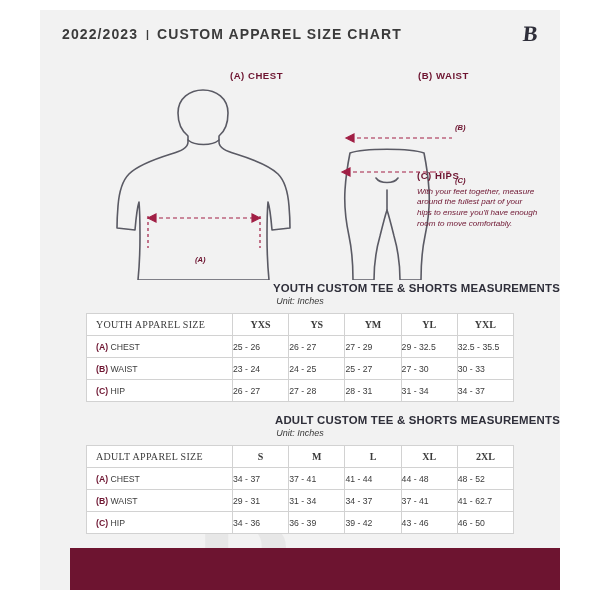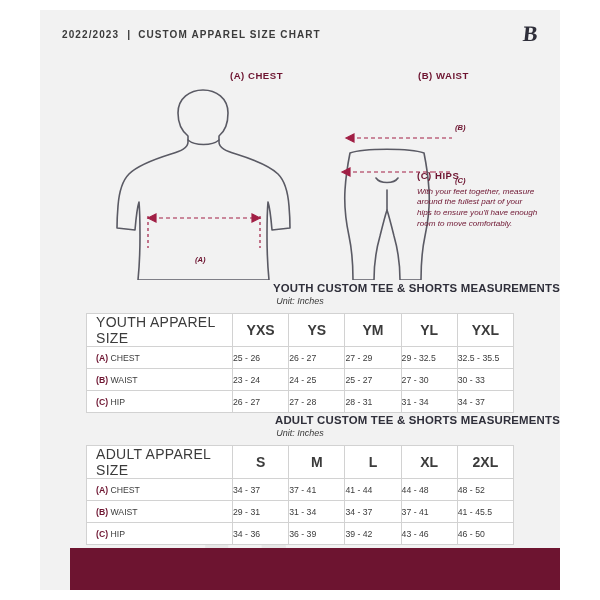--- a/index.html
+++ b/index.html
@@ -55,21 +55,21 @@
     left: 0;
     top: 0;
     width: 520px;
     height: 48px;
     display: flex;
     align-items: center;
     padding: 0 22px;
     box-sizing: border-box;
   }
   .hdr-title {
-    font-size: 10px;
+    font-size: 14px;
     font-weight: 700;
     letter-spacing: 1.1px;
     color: #3b3b3b;
     white-space: nowrap;
   }
   .hdr-sep {
     color: #3b3b3b;
     font-size: 10.5px;
     font-weight: 700;
     margin: 0 8px;
@@ -163,21 +163,22 @@
     color: #3b3b3b;
     padding: 0;
   }
   th.rowhead, td.rowhead {
     text-align: left;
     padding-left: 9px;
     width: 136px;
   }
   th {
     font-weight: 700;
-    font-size: 14px;
+    font-size: 10px;
+    font-family: Liberation Serif, serif;
   }
   th.rowhead { font-weight: 400; letter-spacing: 0.3px; }
   .mk { color: #6d1430; font-weight: 700; }
   .rl { font-weight: 400; color: #3b3b3b; }
 
   #youth-section { top: 272px; }
   #adult-section { top: 404px; }
 </style>
 </head>
 <body>
@@ -345,21 +346,21 @@
             <td>41 - 44</td>
             <td>44 - 48</td>
             <td>48 - 52</td>
           </tr>
           <tr>
             <td class="rowhead"><span class="mk">(B)</span> <span class="rl">WAIST</span></td>
             <td>29 - 31</td>
             <td>31 - 34</td>
             <td>34 - 37</td>
             <td>37 - 41</td>
-            <td>41 - 45.5</td>
+            <td>41 - 62.7</td>
           </tr>
           <tr>
             <td class="rowhead"><span class="mk">(C)</span> <span class="rl">HIP</span></td>
             <td>34 - 36</td>
             <td>36 - 39</td>
             <td>39 - 42</td>
             <td>43 - 46</td>
             <td>46 - 50</td>
           </tr>
         </tbody>

